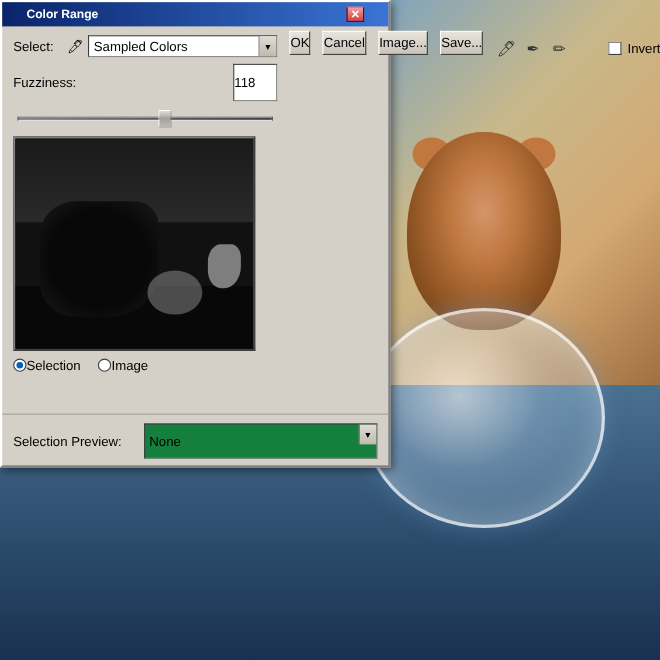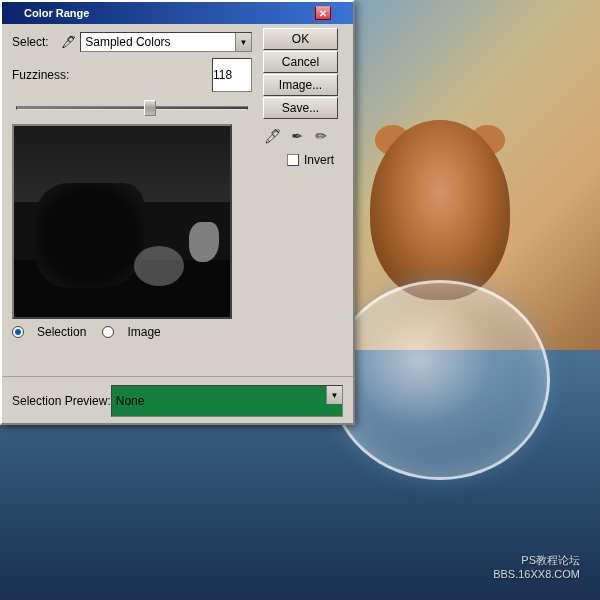--- a/index.html
+++ b/index.html
@@ -338,21 +338,21 @@
     
     .radio-row {
       display: flex;
       align-items: center;
       gap: 16px;
       margin-bottom: 8px;
     }
     .radio-item {
       display: flex;
       align-items: center;
-      gap: 13px;
+      gap: 0;
       cursor: pointer;
     }
     .radio-circle {
       width: 12px;
       height: 12px;
       border-radius: 50%;
       border: 1px solid #404040;
       background: white;
       display: flex;
       align-items: center;
@@ -365,21 +365,21 @@
       background: #0060c0;
     }
     .radio-label {
       font-size: 12px;
     }
 
     
     .preview-select-row {
       display: flex;
       align-items: center;
-      gap: 0;
+      gap: 20px;
       margin-top: 2px;
     }
     .preview-select-label {
       font-size: 12px;
       white-space: nowrap;
     }
     .preview-select-dropdown {
       flex: 1;
       height: 32px;
       background: #15803d;
@@ -395,22 +395,22 @@
       position: relative;
     }
 
     
     .right-panel {
       position: absolute;
       top: 26px;
       right: 10px;
       width: 80px;
       display: flex;
-      flex-direction: column;
-      gap: 1px;
+      flex-direction: row;
+      gap: 11px;
     }
 
     .dialog-btn {
       width: 75px;
       height: 22px;
       background: linear-gradient(180deg, #e8e4dc 0%, #c8c4bc 100%);
       border: 1px solid #404040;
       border-top-color: #ffffff;
       border-left-color: #ffffff;
       font-size: 12px;
@@ -478,24 +478,20 @@
       <div class="hamster-eye-l"></div>
       <div class="hamster-eye-r"></div>
       <div class="hamster-nose"></div>
     </div>
     <div class="hamster-fur"></div>
   </div>
 
   <div class="glass-bowl"></div>
 
 
-  <div class="watermark-right">
-    <div>PS教程论坛</div>
-    <div>BBS.16XX8.COM</div>
-  </div>
 </div>
 
 <div class="dialog">
 
   <div class="dialog-titlebar">
     <span class="dialog-title-text">Color Range</span>
     <div class="title-close-btn">✕</div>
   </div>
 
   <div class="left-panel">

